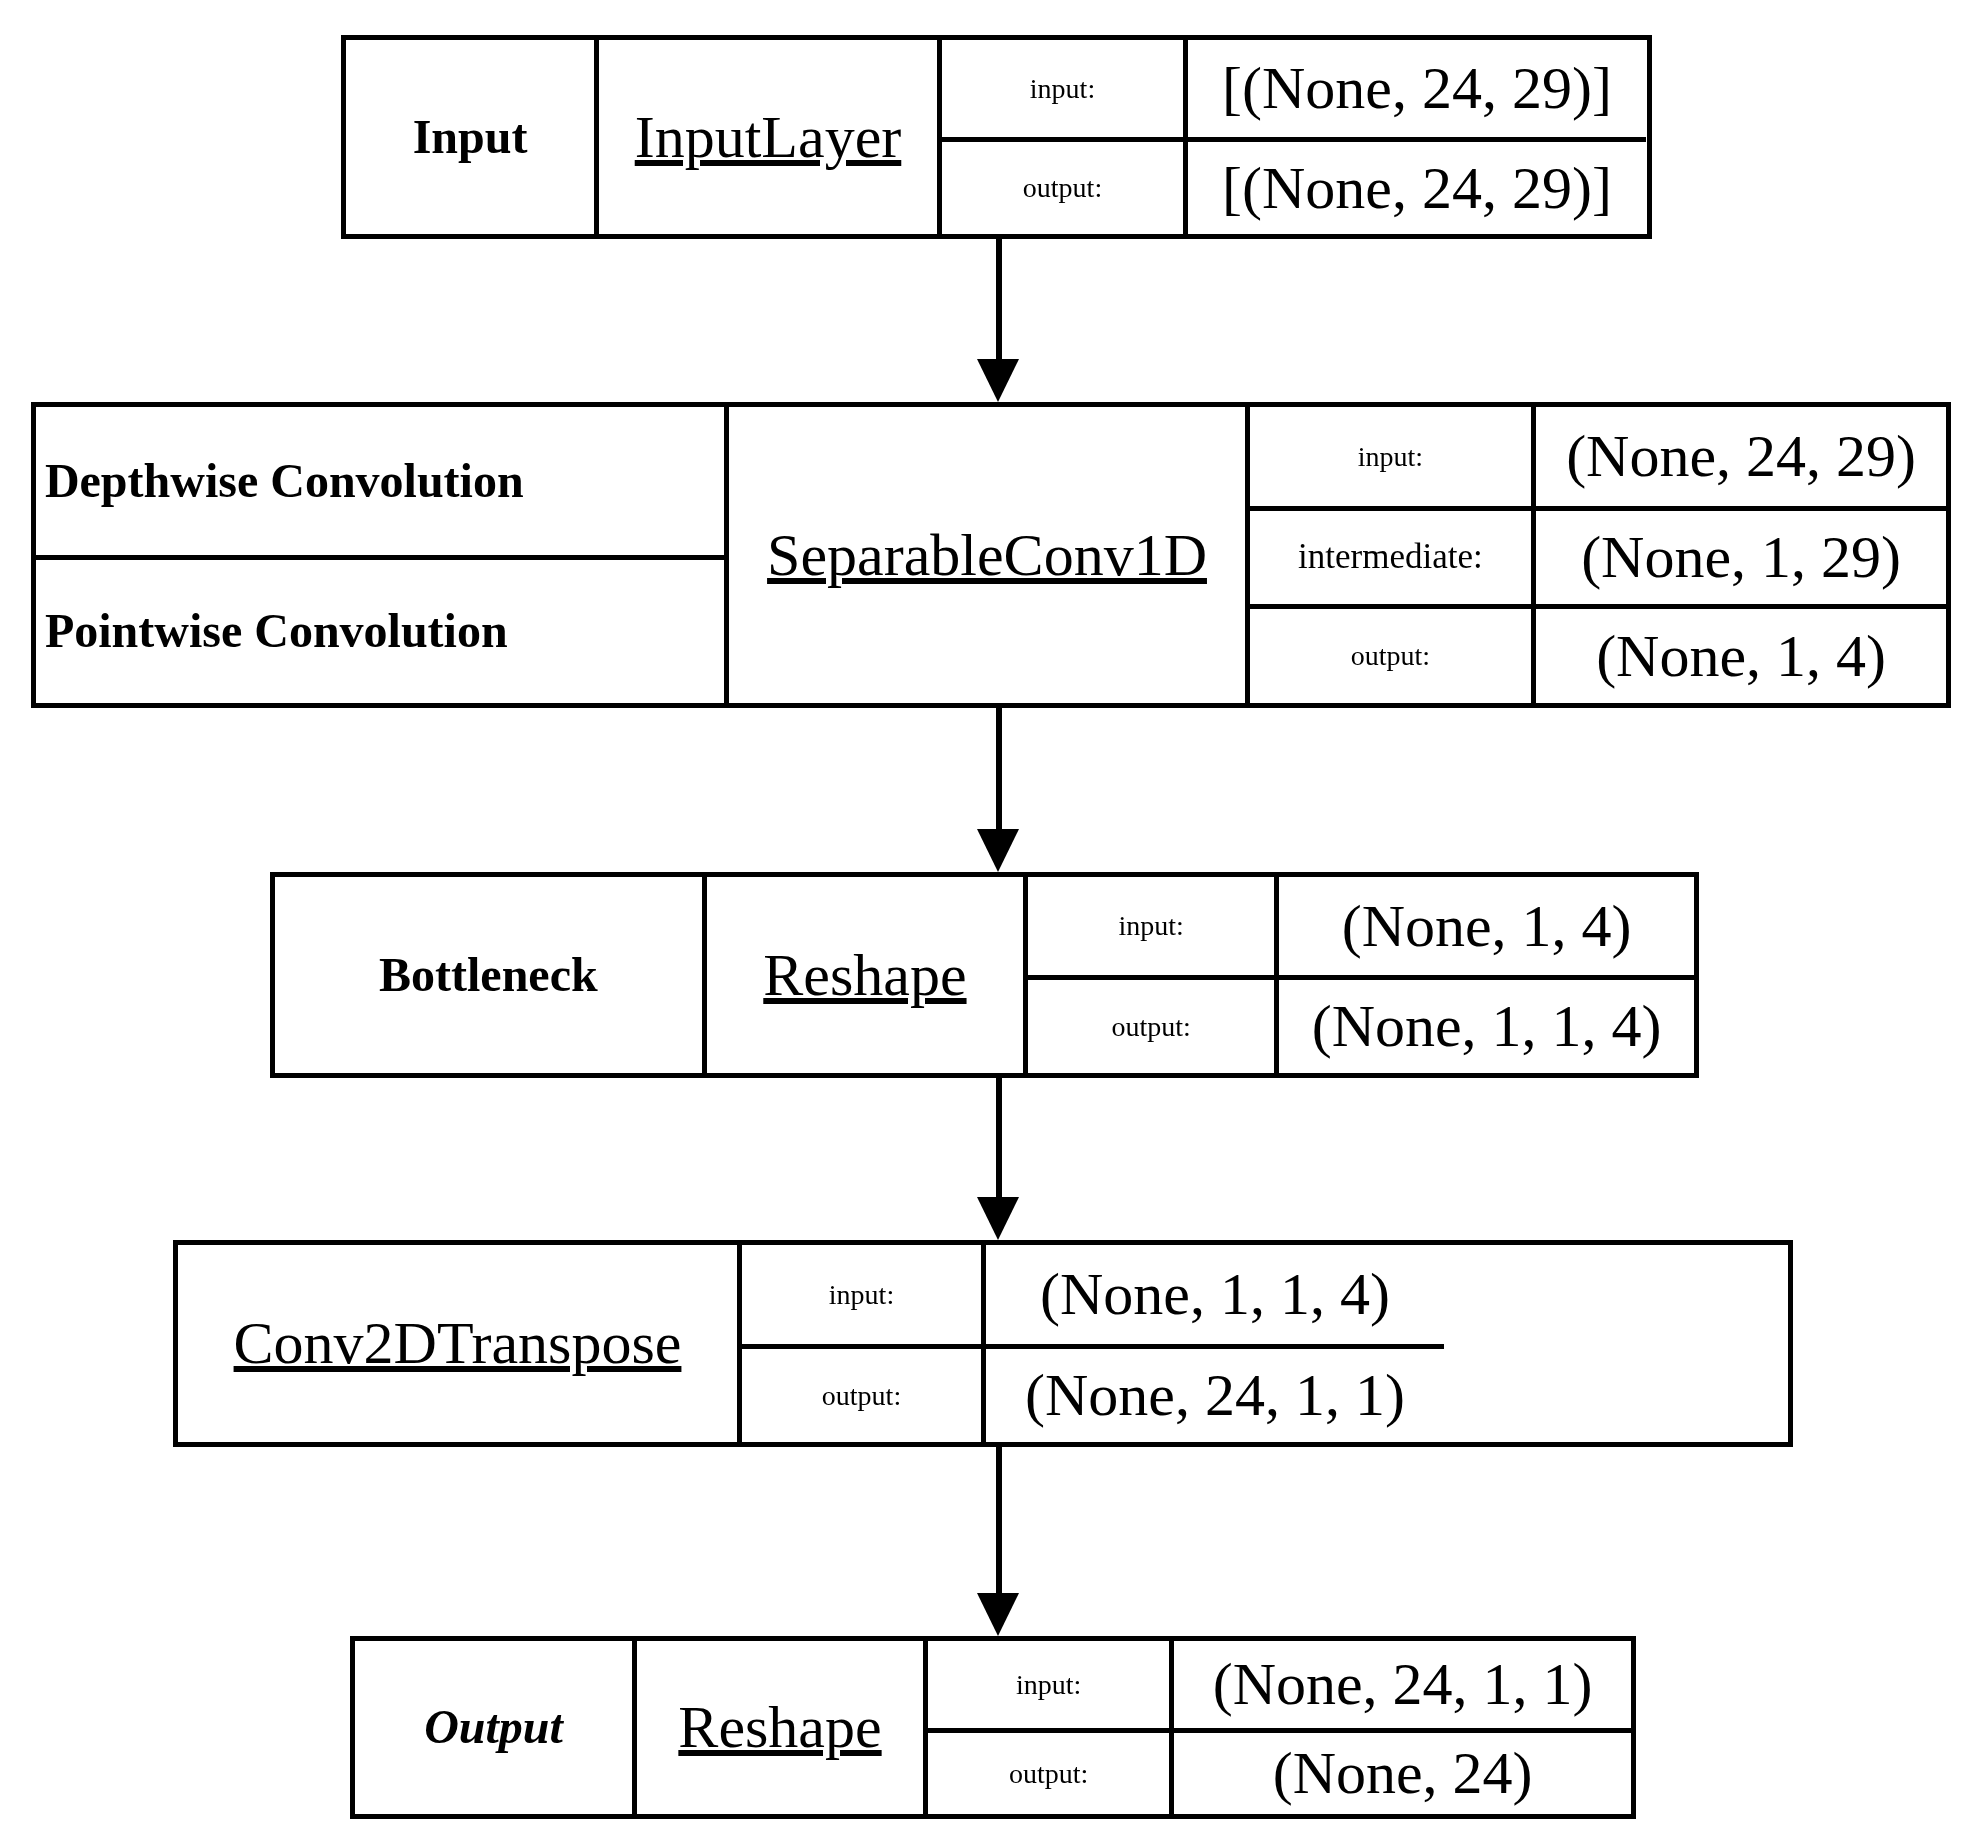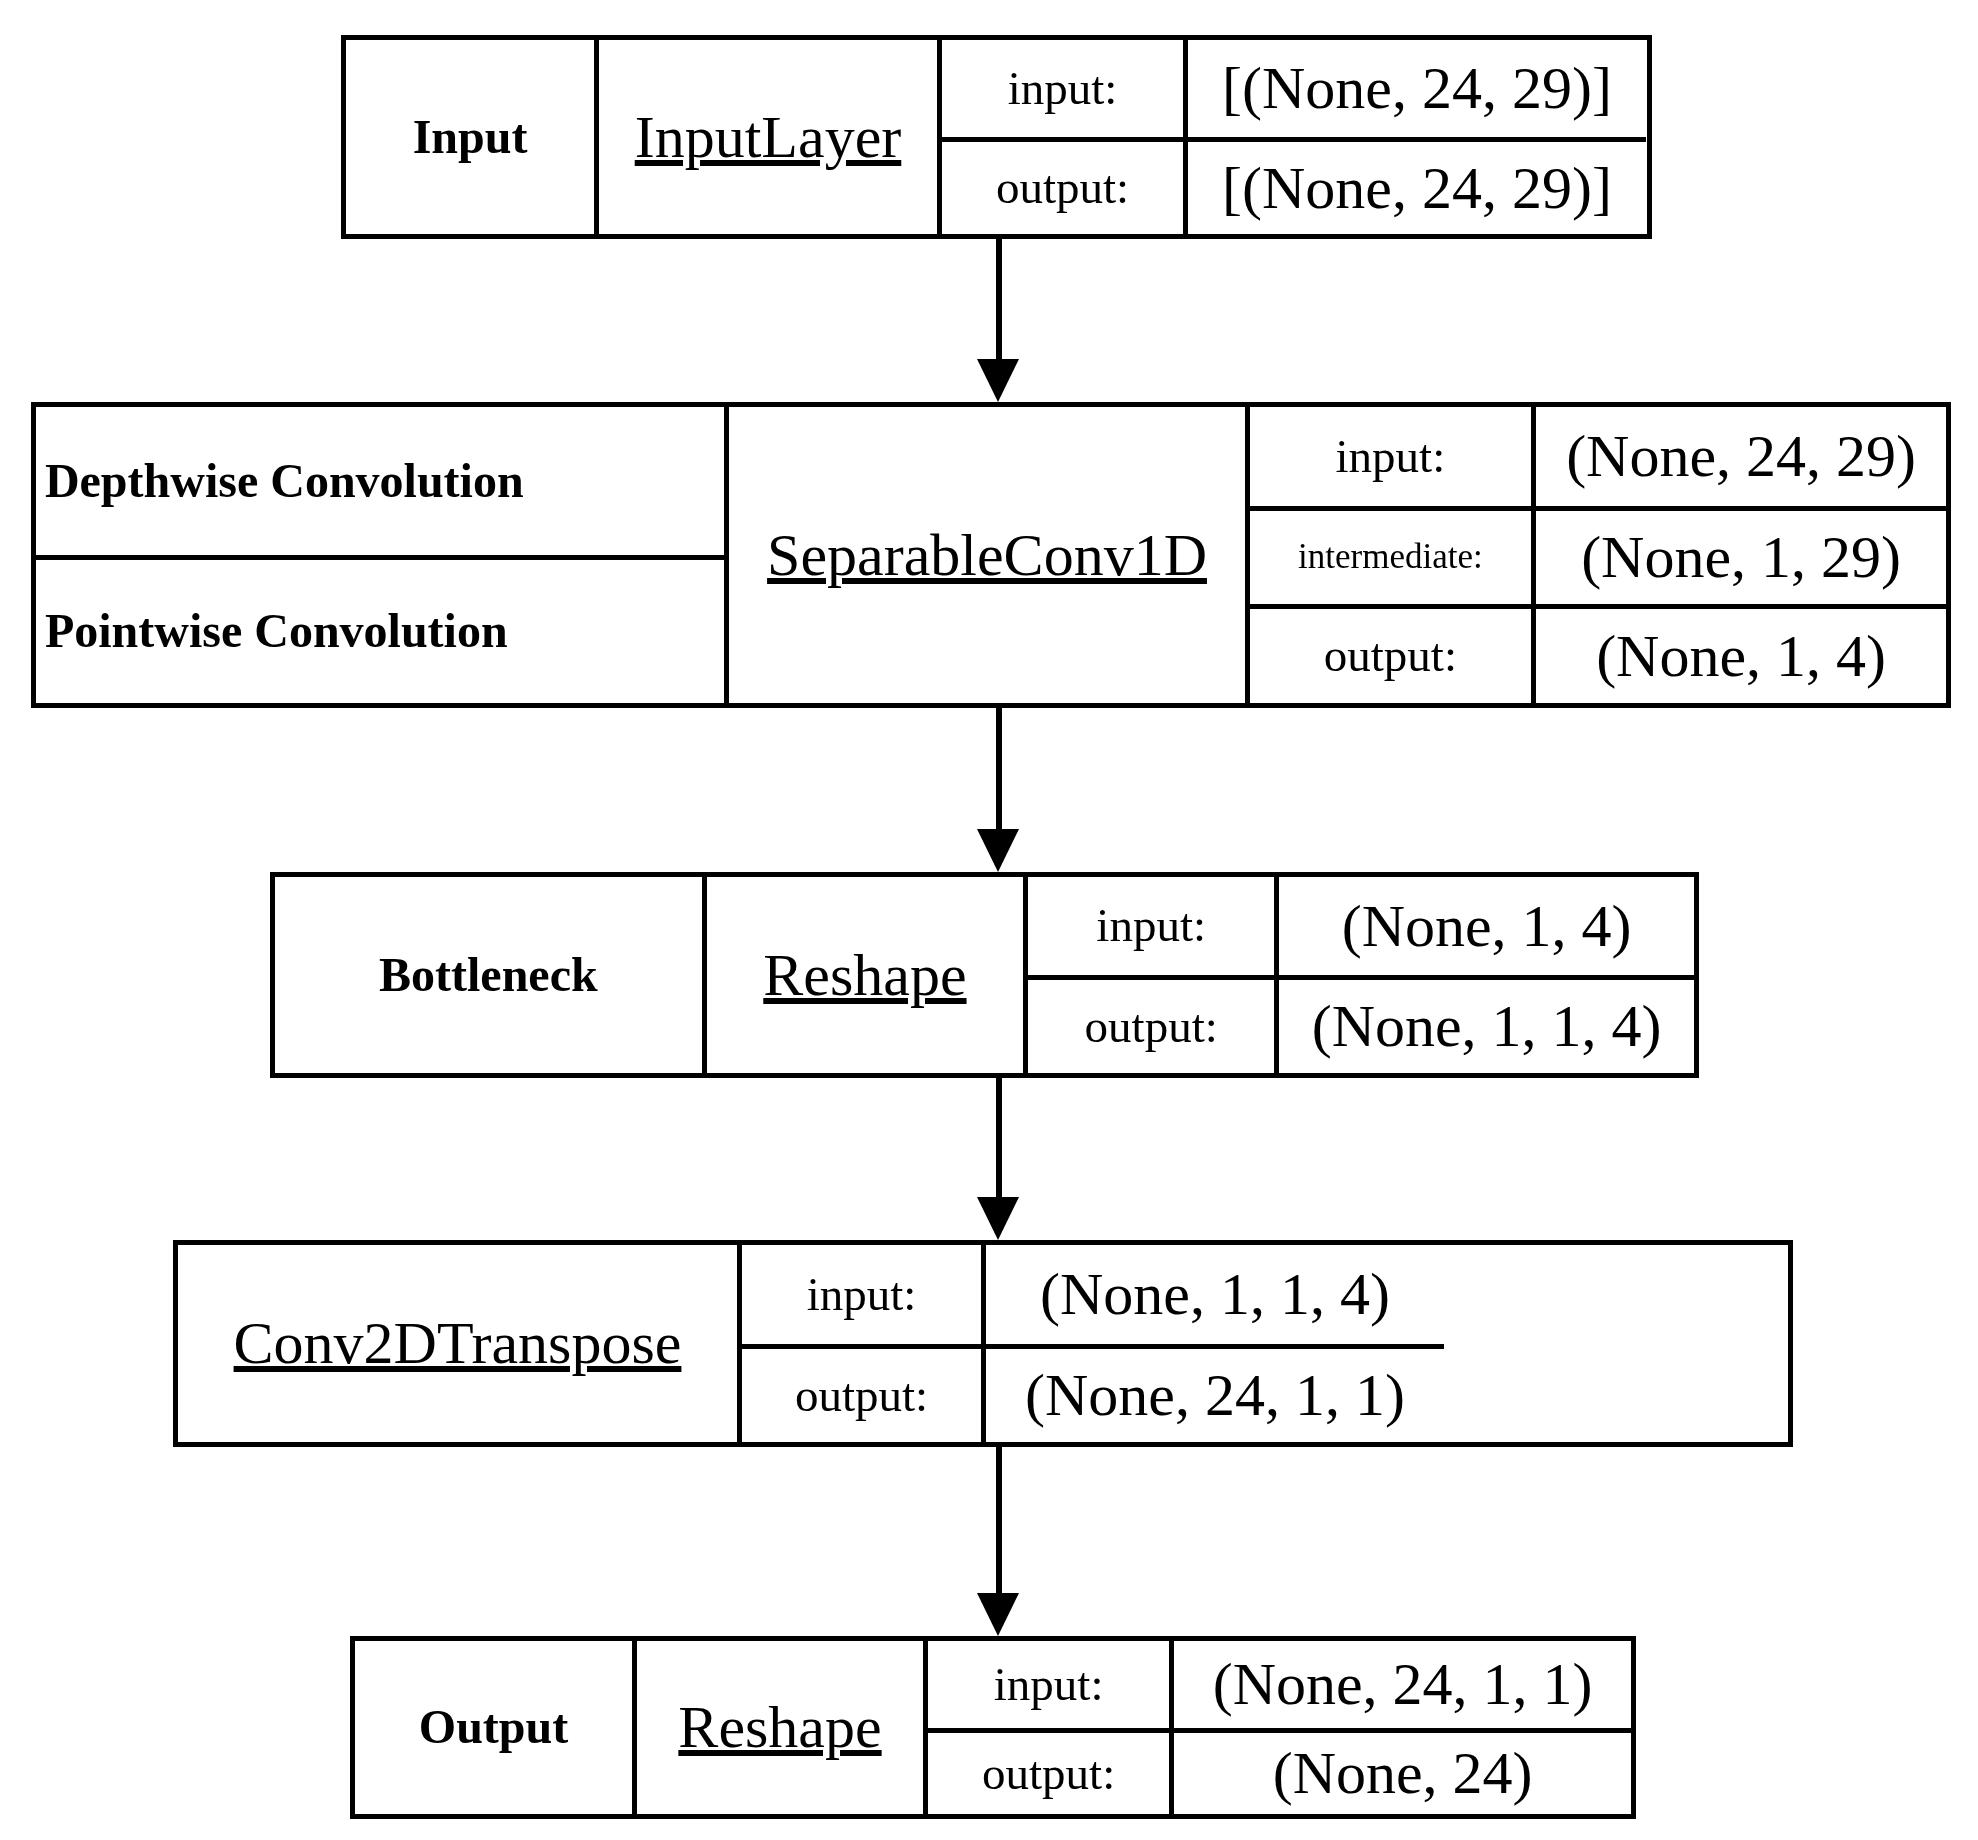--- a/index.html
+++ b/index.html
@@ -62,21 +62,21 @@
     padding: 0 8.9px;
   }
   .layer-text {
     font-weight: normal;
     font-size: 60px;
     text-align: center;
     padding: 0 8.9px;
     text-decoration: underline;
   }
   .key-text {
-    font-size: 47px;
+    font-size: 28px;
     padding: 0 5.3px;
     white-space: nowrap;
   }
   .key-text.small {
     font-size: 35px;
   }
   .val-text {
     font-size: 60px;
     padding: 0 7px;
     white-space: nowrap;
@@ -243,21 +243,21 @@
       </div>
     </div>
   </div>
 
   <div class="arrow" style="left:996px; top:1447px; width:6.2px; height:189px;">
     <div class="shaft" style="height:149px;"></div>
     <div class="head" style="top:146px;"></div>
   </div>
 
   <div class="node" style="left:350px; top:1636px; width:1286px; height:183px;">
-    <div class="col" style="width:279px;">
+    <div class="col" style="width:279px;font-style:italic;">
       <div class="name-text">Output</div>
     </div>
     <div class="col" style="width:293px;">
       <div class="layer-text">Reshape</div>
     </div>
     <div class="col stack" style="width:248px;">
       <div class="cell" style="height:50%;">
         <span class="key-text">input:</span>
       </div>
       <div class="cell" style="height:50%;">

